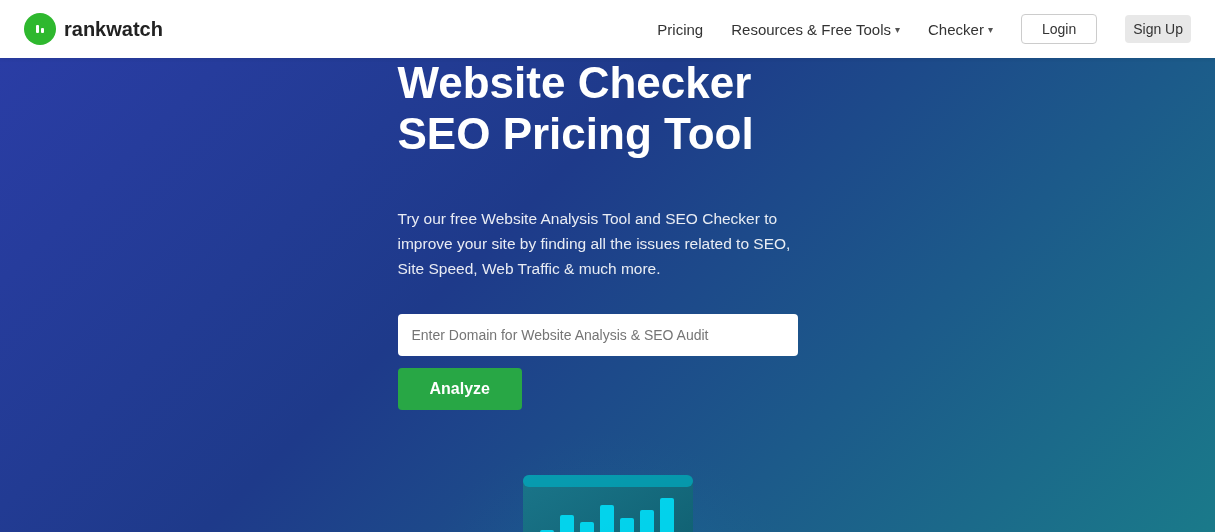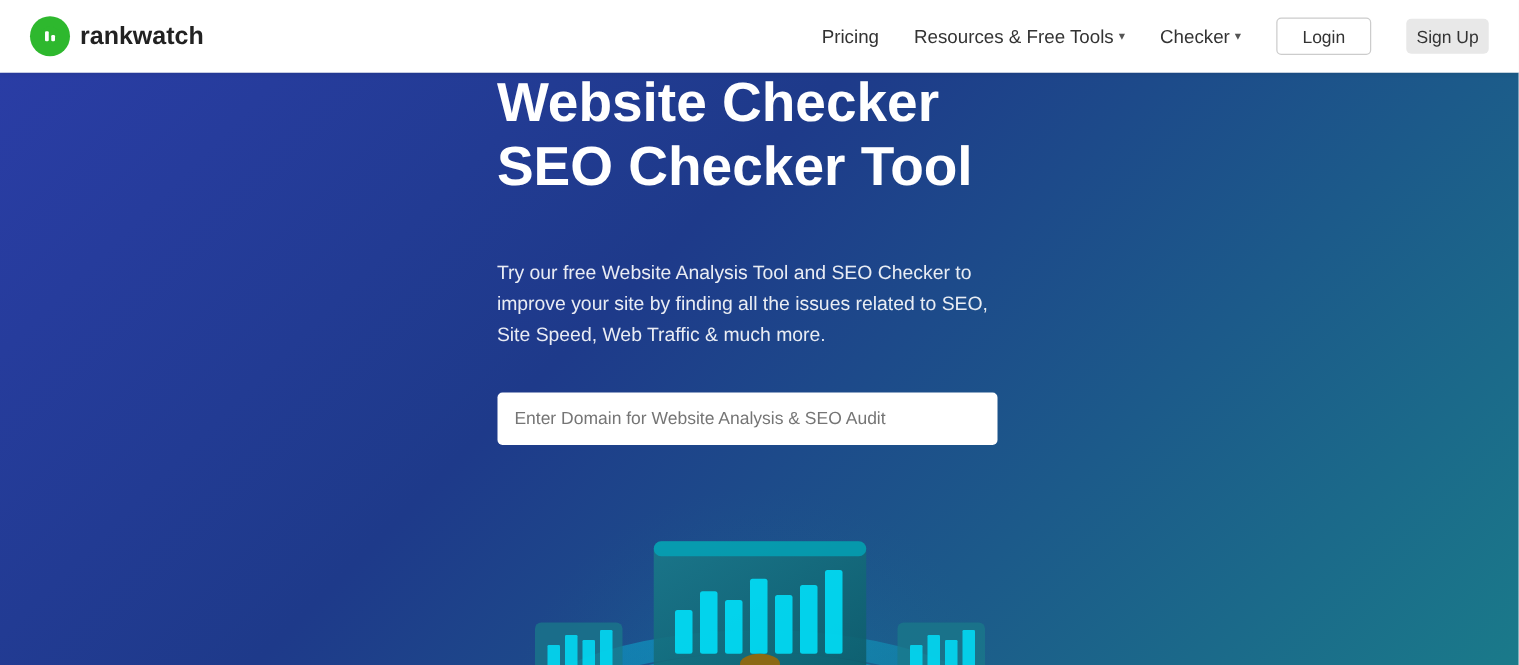--- a/index.html
+++ b/index.html
@@ -217,29 +217,30 @@
     </a>
     <button class="btn-login">Login</button>
     <button class="btn-signup">Sign Up</button>
   </div>
 </nav>
 
 <section class="hero">
   <div class="hero-content">
     <h1 class="hero-title">
       <span>Website Checker</span><br>
-      <span>SEO Checker Tool</span>
+      <span>SEO Pricing Tool</span>
     </h1>
     <p class="hero-desc">Try our free Website Analysis Tool and SEO Checker to improve your site by finding all the issues related to SEO, Site Speed, Web Traffic &amp; much more.</p>
 
     <div class="domain-input-wrap">
       <input class="domain-input" type="text" placeholder="Enter Domain for Website Analysis &amp; SEO Audit" style="">
     </div>
 
     <div class="keyword-row">
+      <button class="btn-analyze">Analyze</button>
     </div>
   </div>
 
   <div class="hero-illustration">
     <svg class="illustration-svg" viewBox="0 0 480 420" xmlns="http://www.w3.org/2000/svg">
 
       <defs>
         <radialGradient id="bgGlow" cx="50%" cy="50%" r="50%">
           <stop offset="0%" stop-color="#00e5ff" stop-opacity="0.15"></stop>
           <stop offset="100%" stop-color="#1a7a8a" stop-opacity="0"></stop>

